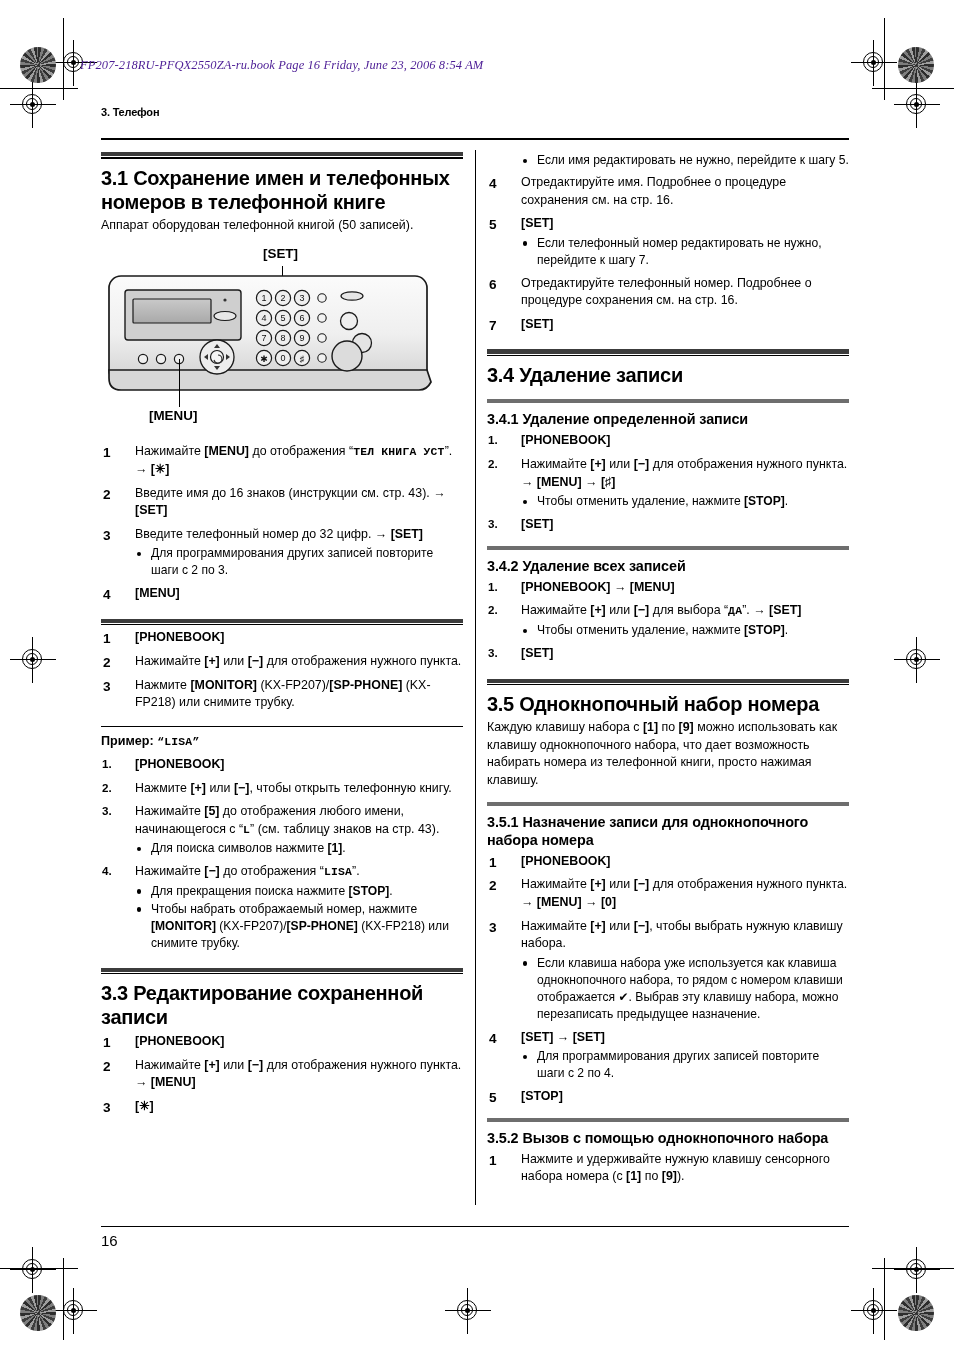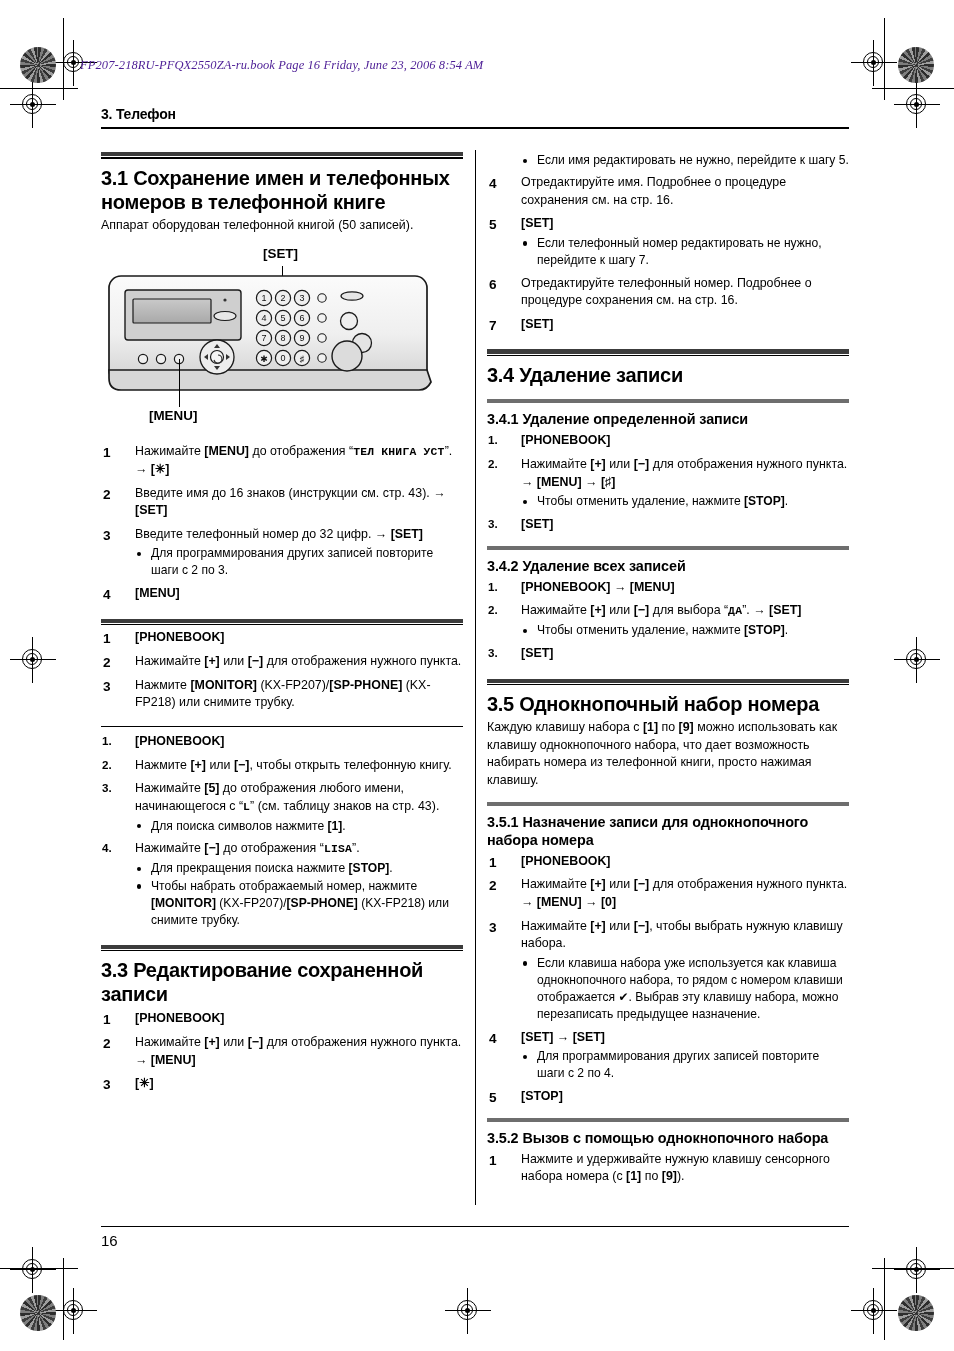--- a/index.html
+++ b/index.html
@@ -94,24 +94,24 @@
   }
 
   
   .chapter-header {
     position: absolute;
     left: 101px;
     top: 106px;
     width: 748px;
   }
   .chapter-header .title {
-    font-size: 14px;
+    font-size: 11px;
     font-weight: bold;
     letter-spacing: -0.2px;
-    padding-bottom: 5px;
+    padding-bottom: 20px;
   }
   .chapter-header .rule {
     height: 1.6px;
     background: #000;
     width: 100%;
   }
 
   
   .page-body {
     position: absolute;
@@ -495,20 +495,23 @@
       <div class="h1-rule-thick"></div>
       <div class="h1-rule-thin"></div>
     </div>
     <ol class="steps" id="s32">
         <li><span class="num">1</span><span><span class="key">[PHONEBOOK]</span></span></li>
         <li><span class="num">2</span><span><span>Нажимайте </span><span class="key">[+]</span><span> или </span><span class="key">[−]</span><span> для отображения нужного пункта.</span></span></li>
         <li><span class="num">3</span><span><span>Нажмите </span><span class="key">[MONITOR]</span><span> (KX-FP207)/</span><span class="key">[SP-PHONE]</span><span> (KX-FP218) или снимите трубку.</span></span></li>
       </ol>
 
     <div class="h3-rule"></div>
+    <h3 class="minor">
+      <span>Пример: </span><span class="mono">“LISA”</span>
+    </h3>
     <ol class="steps dotted" id="s32n" style="margin-top:6px;">
         <li><span class="num">1.</span><span><span class="key">[PHONEBOOK]</span></span></li>
         <li><span class="num">2.</span><span><span>Нажмите </span><span class="key">[+]</span><span> или </span><span class="key">[−]</span><span>, чтобы открыть телефонную книгу.</span></span></li>
         <li><span class="num">3.</span><span><span>Нажимайте </span><span class="key">[5]</span><span> до отображения любого имени, начинающегося с “</span><span class="mono">L</span><span>” (см. таблицу знаков на стр. 43).</span></span><ul class="bullets">
             <li><span>Для поиска символов нажмите </span><span class="key">[1]</span><span>.</span></li>
           </ul></li>
         <li><span class="num">4.</span><span><span>Нажимайте </span><span class="key">[−]</span><span> до отображения “</span><span class="mono">LISA</span><span>”.</span></span><ul class="bullets">
             <li><span>Для прекращения поиска нажмите </span><span class="key">[STOP]</span><span>.</span></li>
             <li><span>Чтобы набрать отображаемый номер, нажмите </span><span class="key">[MONITOR]</span><span> (KX-FP207)/</span><span class="key">[SP-PHONE]</span><span> (KX-FP218) или снимите трубку.</span></li>
           </ul></li>

